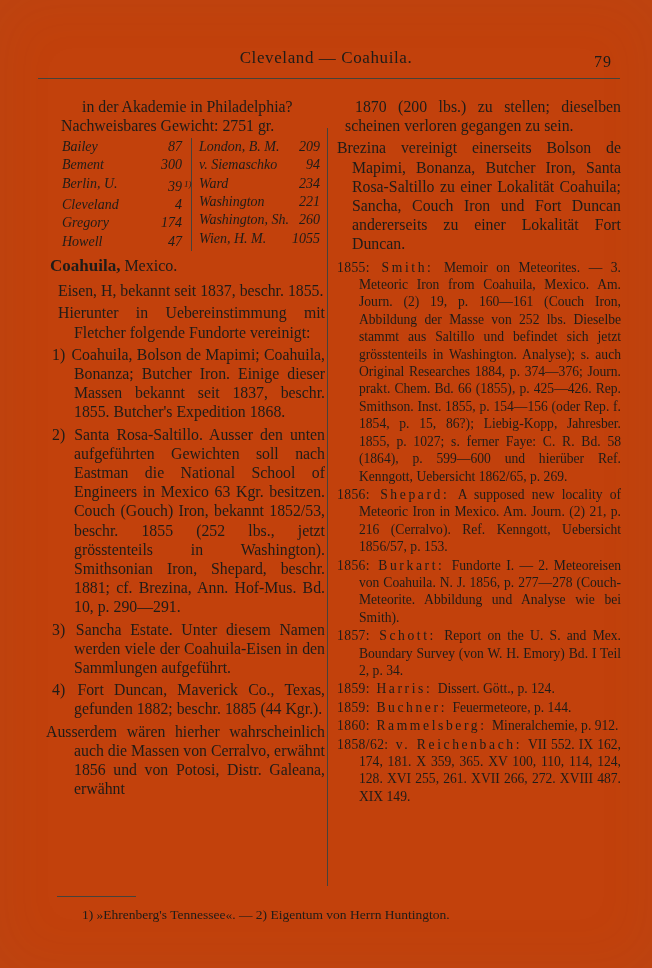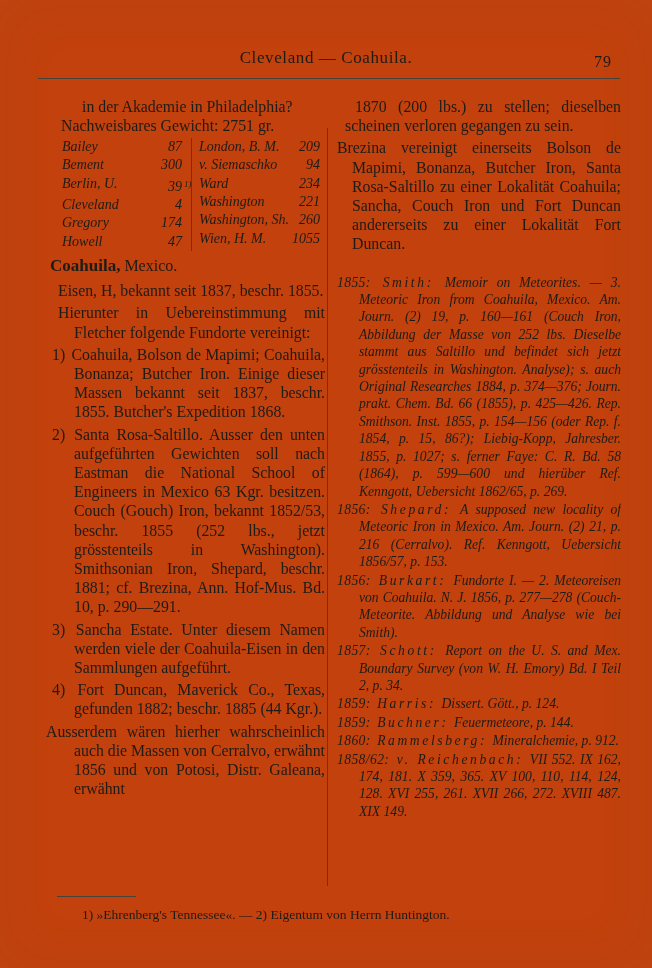--- a/index.html
+++ b/index.html
@@ -42,21 +42,21 @@
   .entry-name { font-weight:bold; font-size:17px; }
   
   .para { text-align:justify; font-size:15.8px; line-height:19.2px; margin-top:3px; }
   .p-body  { padding-left:28px; text-indent:-16px; }
   .p-item  { padding-left:28px; text-indent:-22px; }
   .p-flush { padding-left:28px; text-indent:-28px; }
   .num { margin-right:2px; }
   
   .p-cont  { padding-left:8px; text-indent:10px; margin-top:0; }
   .p-hang  { padding-left:15px; text-indent:-15px; }
-  .biblio { margin-top:20px;font-style:italic; }
+  .biblio { margin-top:5px; }
   .bib {
     font-size:13.6px; line-height:17.4px; text-align:justify;
     padding-left:22px; text-indent:-22px; margin-top:1px;
   }
   .bib-year { letter-spacing:0.4px; }
   .bib-author { letter-spacing:2.6px; margin:0 2px 0 3px; }
 </style>
 </head>
 <body>
 

